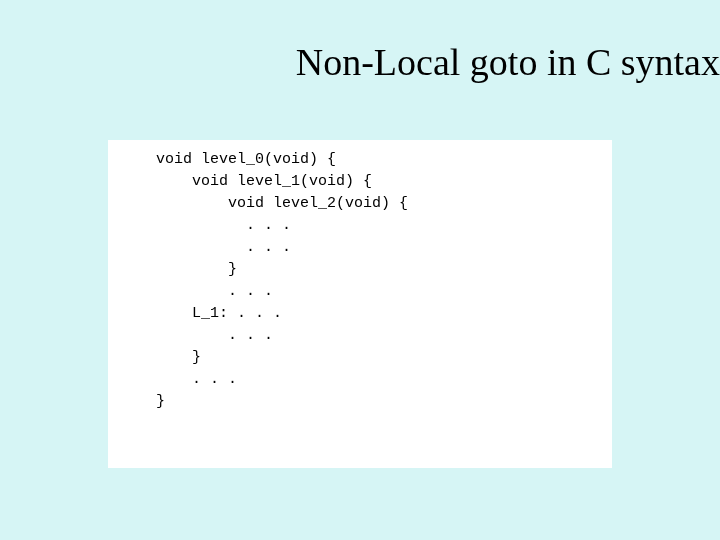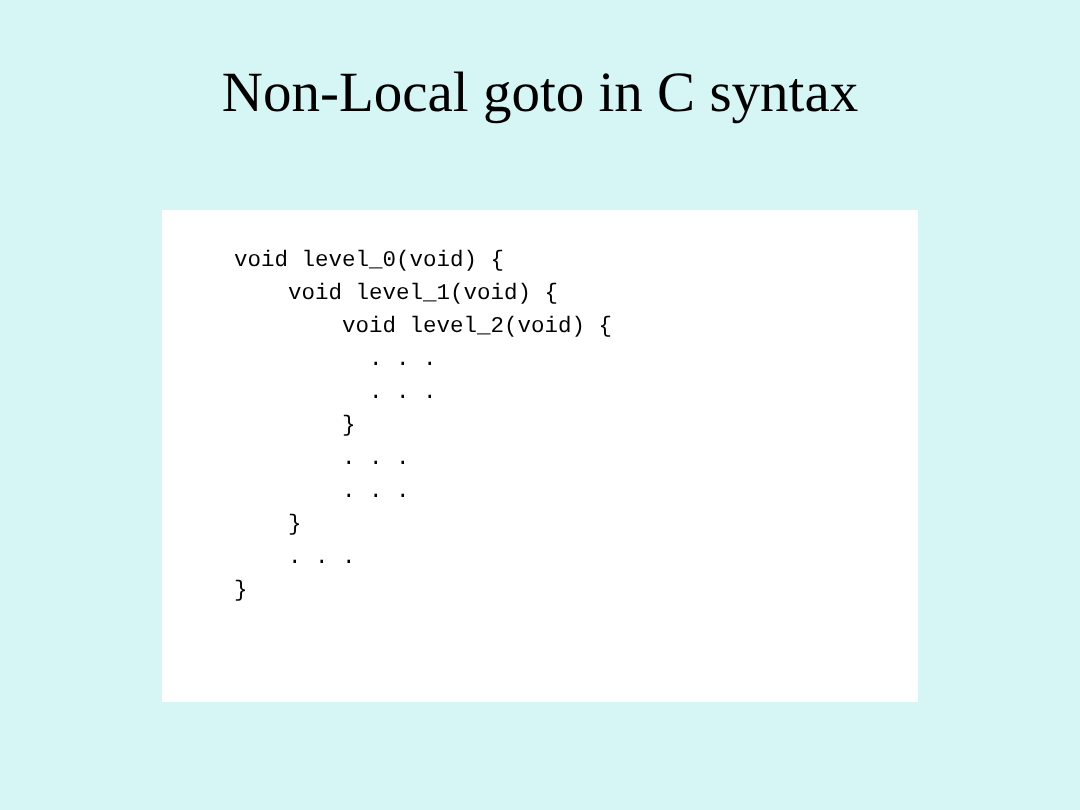--- a/index.html
+++ b/index.html
@@ -12,33 +12,33 @@
   .slide {
     width: 720px;
     height: 540px;
     position: relative;
   }
   .title {
     position: absolute;
     top: 40px;
     left: 0;
     width: 720px;
-    text-align: center;
+    text-align: right;
     font-size: 38px;
     font-weight: 400;
     color: #000;
   }
   .code-box {
     position: absolute;
     top: 140px;
     left: 108px;
     width: 504px;
     height: 328px;
     background: #ffffff;
-    padding-top: 23px;
+    padding-top: 9px;
     padding-left: 48px;
   }
   .code-line {
     font-family: "Courier New", Courier, monospace;
     font-size: 15px;
     color: #000;
     line-height: 22px;
     white-space: pre;
   }
 </style>
@@ -52,18 +52,19 @@
     <div class="code-line">void level_0(void) {</div>
     <div class="code-line"></div>
     <div class="code-line">    void level_1(void) {</div>
     <div class="code-line"></div>
     <div class="code-line">        void level_2(void) {</div>
     <div class="code-line"></div>
     <div class="code-line">          . . .</div>
     <div class="code-line">          . . .</div>
     <div class="code-line">        }</div>
     <div class="code-line">        . . .</div>
+    <div class="code-line">    L_1: . . .</div>
     <div class="code-line">        . . .</div>
     <div class="code-line">    }</div>
     <div class="code-line">    . . .</div>
     <div class="code-line">}</div>
   </div>
 </div>
 
 </body></html>

